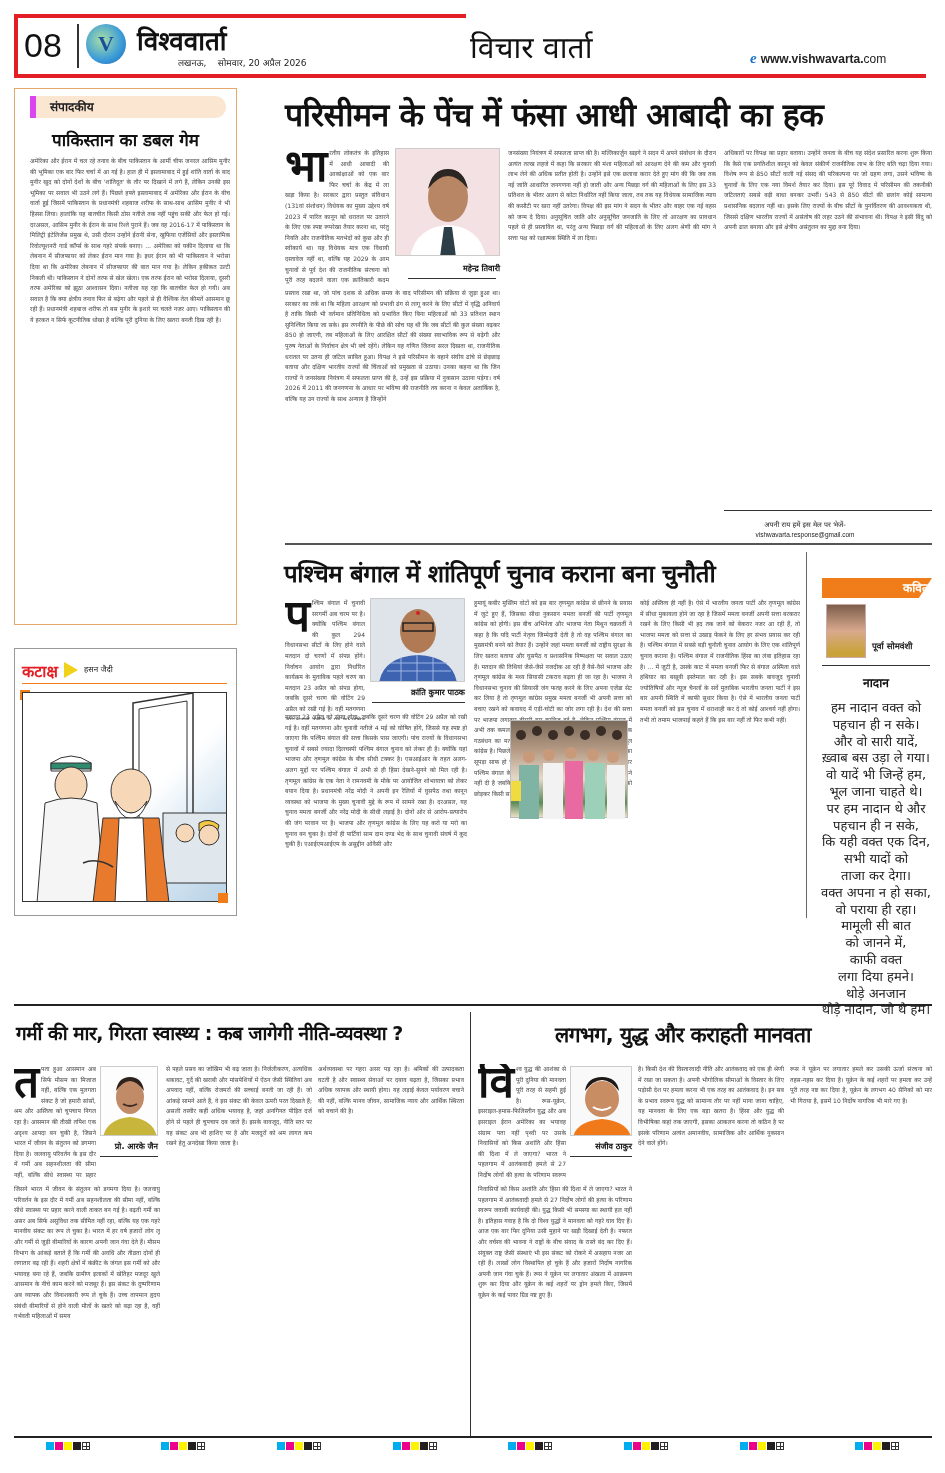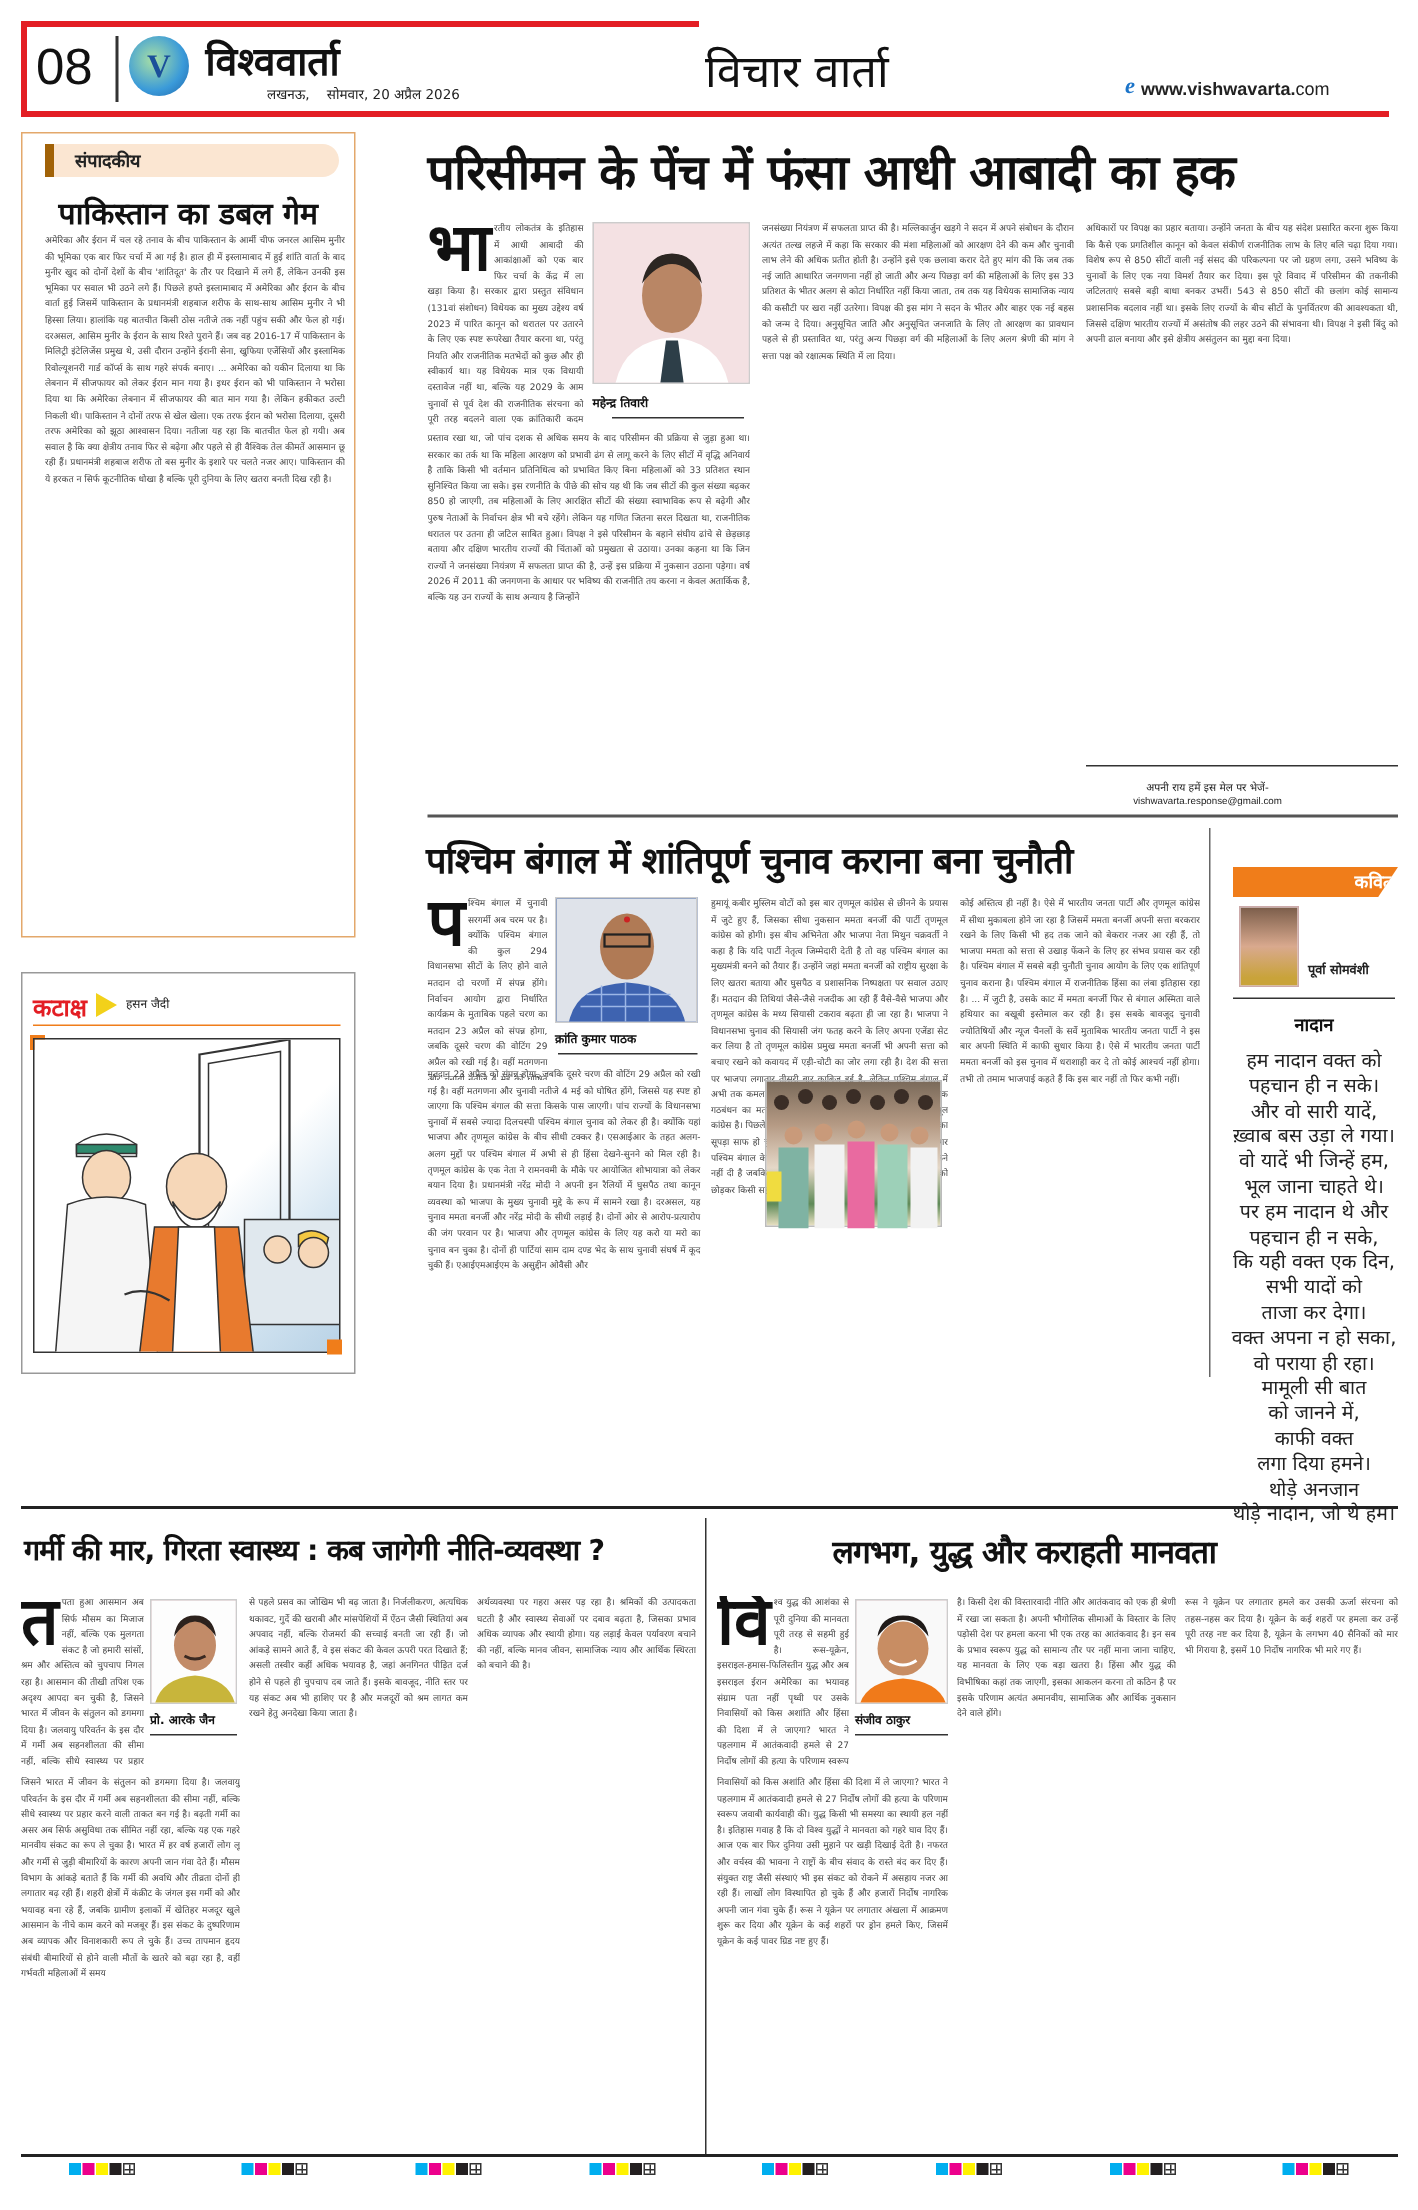--- a/index.html
+++ b/index.html
@@ -13,22 +13,22 @@
   .logo { left: 86px; top: 24px; width: 40px; height: 40px; border-radius: 50%; background: radial-gradient(circle at 40% 40%, #a9e0a5, #3a9ad9 60%, #1e63a8); display:flex; align-items:center; justify-content:center; color:#1b4f9a; font-weight:bold; font-family:"Liberation Serif", serif; font-size: 22px; }
   .brand { left: 137px; top: 22px; font-size: 26px; font-weight: bold; color: #111; font-family: Liberation Sans, sans-serif; }
   .dateline { left: 137px; top: 56px; font-size: 9px; color: #222; margin-left: 41px; }
   .section-title { left: 470px; top: 26px; font-size: 30px; color: #111; }
   .web { left: 750px; top: 50px; font-size: 12px; font-family: "Liberation Sans", sans-serif; font-weight: bold; color: #222; display:flex; align-items:center; gap:4px; }
   .web .ie { color:#1b74c9; font-size: 15px; font-style: italic; font-family: "Liberation Serif", serif; }
   .web .com { font-weight: normal; }
 
   
   .editorial { left: 14px; top: 88px; width: 223px; height: 537px; border: 1px solid #e3a86b; background: #fff; }
-  .ed-label { left: 30px; top: 96px; width: 196px; height: 22px; background: #fbe6d2; border-radius: 0 11px 11px 0; border-left: 6px solid #a16207; font-size: 12px; font-weight: bold; padding-left: 14px; line-height: 22px; color: #222; }
-  .ed-title { left: 14px; top: 128px; width: 223px; text-align: center; font-size: 20px; font-weight: bold; color: #111; }
+  .ed-label { left: 30px; top: 96px; width: 196px; height: 22px; background: #fbe6d2; border-radius: 0 11px 11px 0; border-left: 6px solid #d946ef; font-size: 12px; font-weight: bold; padding-left: 14px; line-height: 22px; color: #222; }
+  .ed-title { left: 14px; top: 128px; width: 223px; text-align: center; font-size: 17px; font-weight: bold; color: #111; }
   .ed-body { left: 30px; top: 156px; width: 200px; font-size: 6.4px; line-height: 11.6px; color: #333; text-align: justify; }
 
   
   .cartoon { left: 14px; top: 648px; width: 223px; height: 268px; border: 1px solid #999; background:#fff; }
   .katakh { left: 22px; top: 660px; font-size: 16px; font-weight: bold; color: #e31e24; }
   .katakh-arrow { left: 64px; top: 662px; width: 0; height:0; border-top: 8px solid transparent; border-bottom: 8px solid transparent; border-left: 14px solid #f2d11a; }
   .katakh-author { left: 84px; top: 663px; font-size: 8px; font-weight: normal; color:#222; }
   .katakh-rule { left: 22px; top: 683px; width: 205px; height: 1px; background: #f07d1a; }
   .cartoon-art { left: 22px; top: 692px; width: 205px; height: 210px; border: 1px solid #333; background: linear-gradient(135deg, #fff 0%, #fff 55%, #d9e8f3 75%, #b8d2e6 100%); overflow:hidden; }
   .cartoon-corner1 { left: 20px; top: 690px; width: 10px; height: 10px; background: #f07d1a; }
@@ -38,21 +38,21 @@
   .hl { font-weight: bold; color: #111; font-family: "DejaVu Sans", sans-serif; letter-spacing: -0.5px; }
   .hl1 { left: 285px; top: 92px; font-size: 32px; }
   .hl2 { left: 284px; top: 556px; font-size: 24px; }
   .hl3 { left: 16px; top: 1020px; font-size: 19px; }
   .hl4 { left: 555px; top: 1020px; font-size: 21px; }
 
   .body-col { font-size: 6px; line-height: 10.6px; color: #444; text-align: justify; overflow: hidden; }
   .drop { float: left; font-size: 44px; line-height: 36px; font-weight: bold; color: #111; margin-right: 2px; }
 
   .photo { background: #f4e1e3; border: 1px solid #ccc; overflow:hidden; }
-  .byline { font-size: 8px; font-weight: bold; color: #111; text-align: left; }
+  .byline { font-size: 8px; font-weight: bold; color: #111; text-align: right; }
   .rule { background: #333; height: 1px; }
 
   .contact { left: 690px; top: 520px; width: 230px; text-align: center; font-size: 7px; color:#222; line-height: 10px; }
   .contact .mail { font-family: "Liberation Sans", sans-serif; font-size: 6.5px; }
 
   
   .vdiv { width: 1px; background: #666; }
   .kavita { left: 822px; top: 578px; width: 110px; height: 20px; background: #f07d1a; clip-path: polygon(0 0, 100% 0, 88% 100%, 0 100%); color: #fff; font-size: 12px; font-weight: bold; padding-left: 6px; line-height: 20px; text-align: right; }
   .poet-photo { left: 826px; top: 604px; width: 40px; height: 54px; background: linear-gradient(#7c5e4b, #d9a98e 50%, #c9a33a 90%); border: 1px solid #caa; }
   .poet-name { left: 872px; top: 640px; font-size: 8.5px; font-weight: bold; color:#222; }

